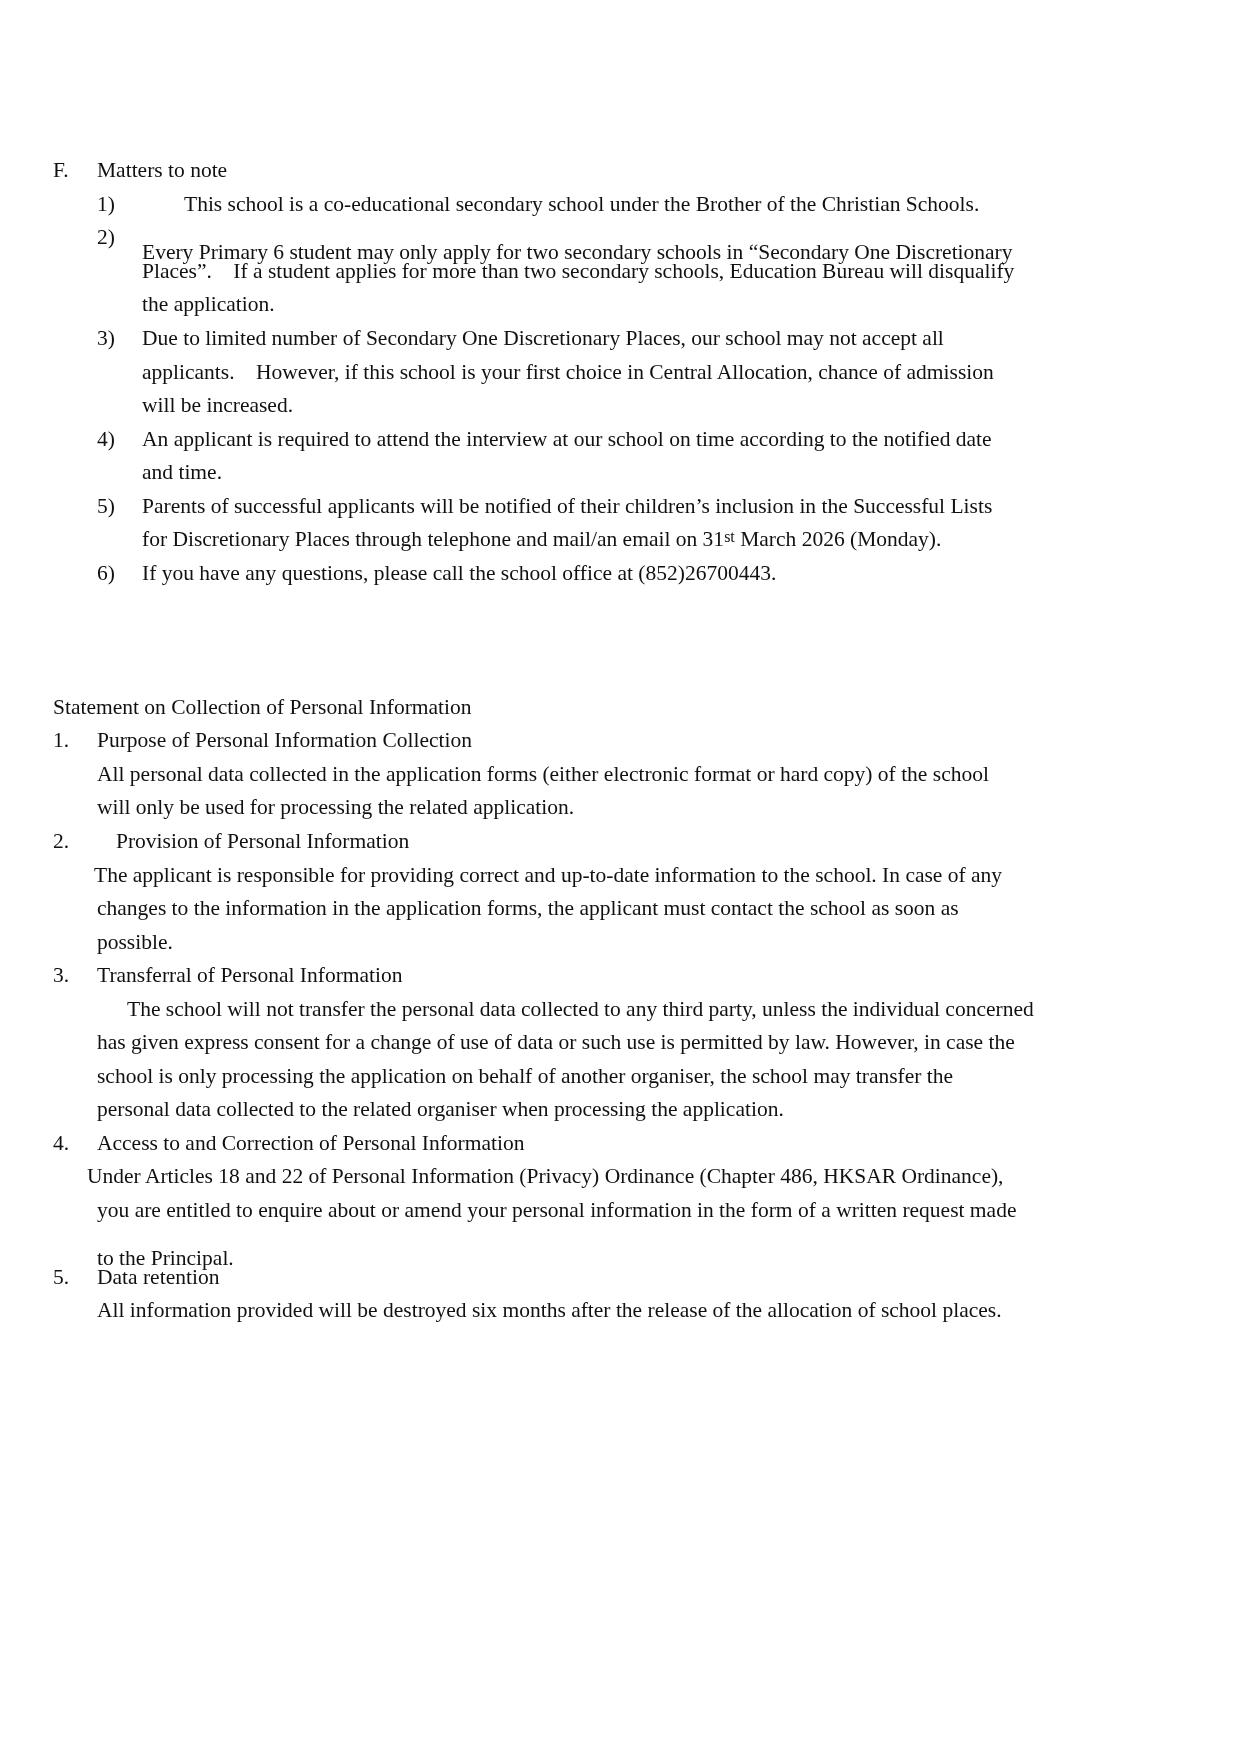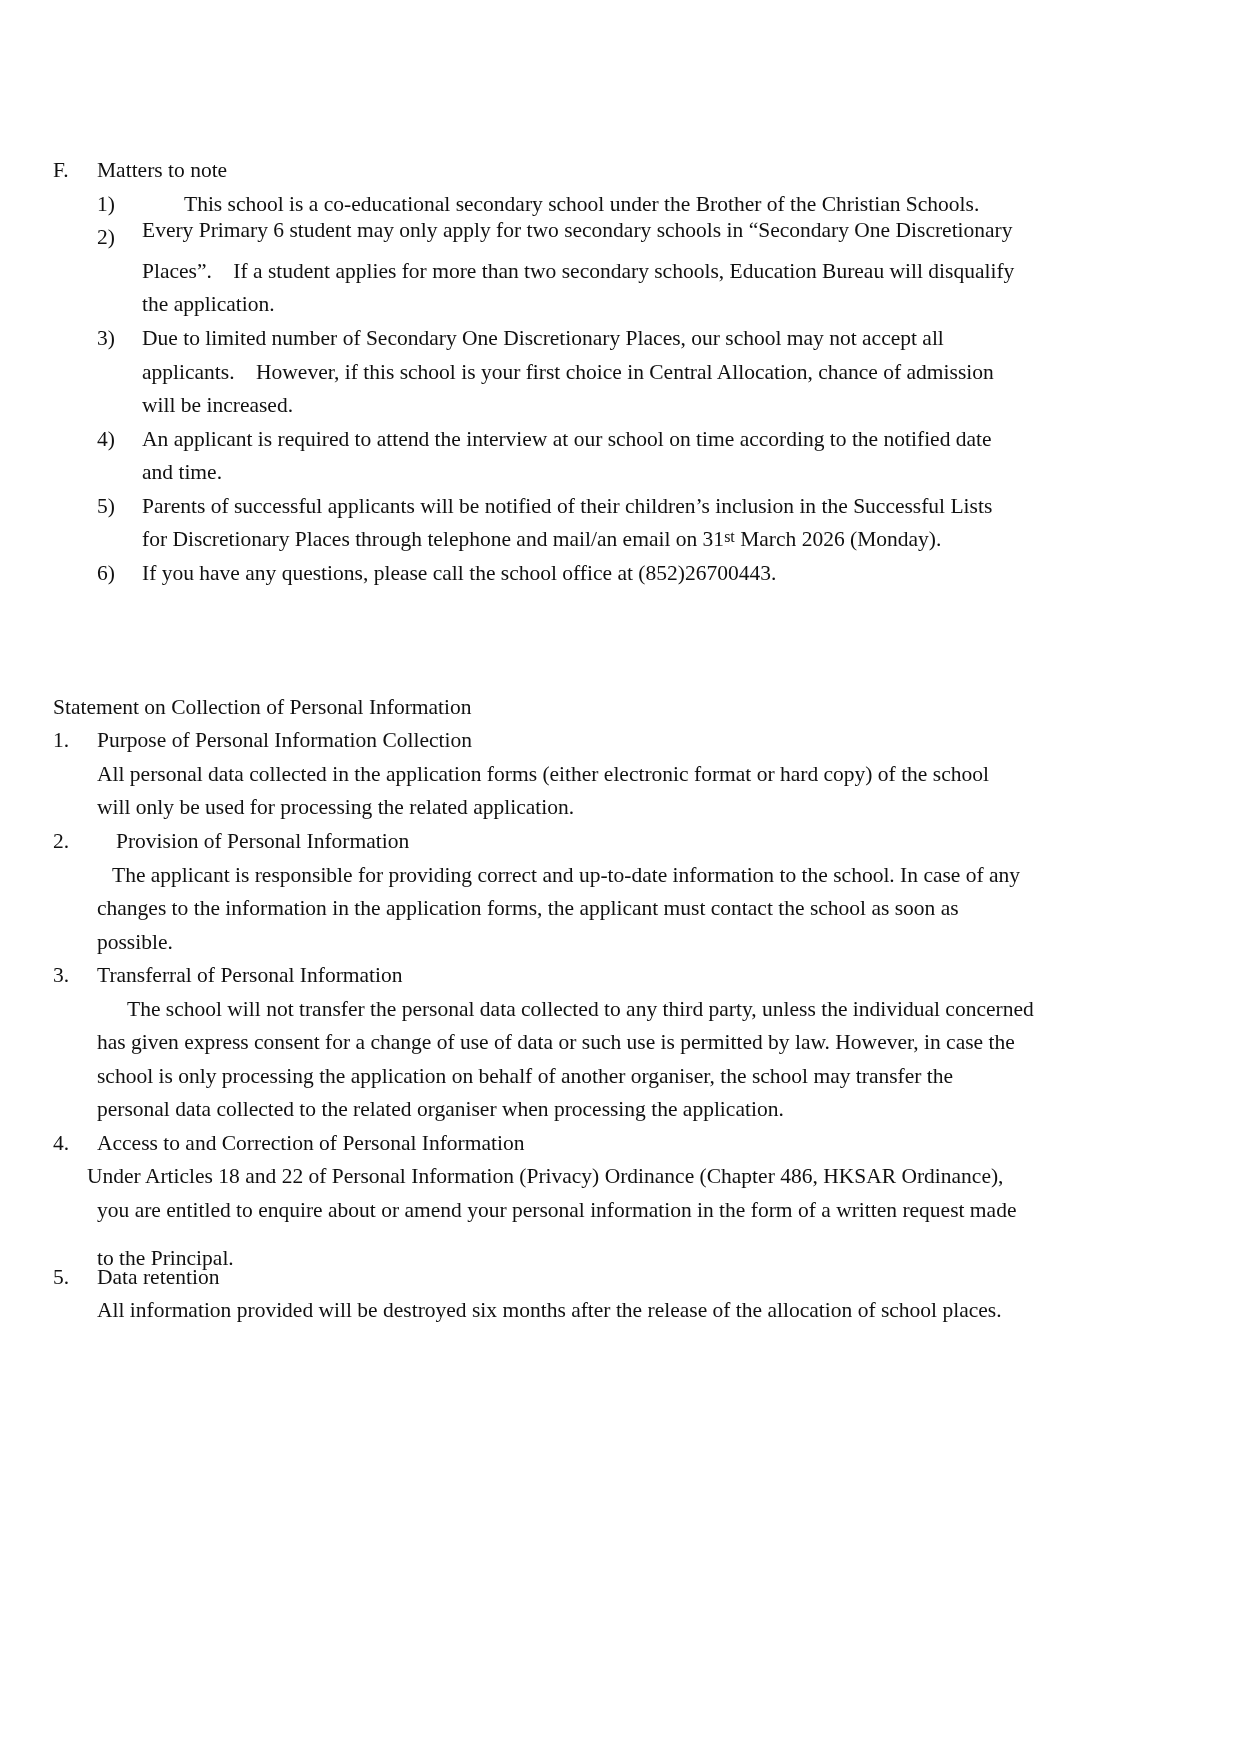--- a/index.html
+++ b/index.html
@@ -22,21 +22,21 @@
     <span class="marker" style="left:53px; top:152px;">F.</span>
     <span class="line" style="left:97px; top:152px;">Matters to note</span>
 
     <div>
       <span class="marker" style="left:97px; top:186px;">1)</span>
       <span class="line" style="left:142px; top:186px;margin-left:42px;">This school is a co-educational secondary school under the Brother of the Christian Schools.</span>
     </div>
 
     <div>
       <span class="marker" style="left:97px; top:219px;">2)</span>
-      <span class="line" style="left:142px; top:212px;">Every Primary 6 student may only apply for two secondary schools in “Secondary One Discretionary</span>
+      <span class="line" style="left:142px; top:234px;">Every Primary 6 student may only apply for two secondary schools in “Secondary One Discretionary</span>
       <span class="line" style="left:142px; top:253px;">Places”.&nbsp;&nbsp;&nbsp; If a student applies for more than two secondary schools, Education Bureau will disqualify</span>
       <span class="line" style="left:142px; top:286px;">the application.</span>
     </div>
 
     <div>
       <span class="marker" style="left:97px; top:320px;">3)</span>
       <span class="line" style="left:142px; top:320px;">Due to limited number of Secondary One Discretionary Places, our school may not accept all</span>
       <span class="line" style="left:142px; top:354px;">applicants.&nbsp;&nbsp;&nbsp; However, if this school is your first choice in Central Allocation, chance of admission</span>
       <span class="line" style="left:142px; top:387px;">will be increased.</span>
     </div>
@@ -65,21 +65,21 @@
     <div>
       <span class="marker" style="left:53px; top:722px;">1.</span>
       <span class="line" style="left:97px; top:722px;">Purpose of Personal Information Collection</span>
       <span class="line" style="left:97px; top:756px;">All personal data collected in the application forms (either electronic format or hard copy) of the school</span>
       <span class="line" style="left:97px; top:789px;">will only be used for processing the related application.</span>
     </div>
 
     <div>
       <span class="marker" style="left:53px; top:823px;">2.</span>
       <span class="line" style="left:97px; top:823px;margin-left:19px;">Provision of Personal Information</span>
-      <span class="line" style="left:112px; top:857px;">The applicant is responsible for providing correct and up-to-date information to the school. In case of any</span>
+      <span class="line" style="left:94px; top:857px;">The applicant is responsible for providing correct and up-to-date information to the school. In case of any</span>
       <span class="line" style="left:97px; top:890px;">changes to the information in the application forms, the applicant must contact the school as soon as</span>
       <span class="line" style="left:97px; top:924px;">possible.</span>
     </div>
 
     <div>
       <span class="marker" style="left:53px; top:957px;">3.</span>
       <span class="line" style="left:97px; top:957px;">Transferral of Personal Information</span>
       <span class="line" style="left:97px; top:991px;margin-left:30px;">The school will not transfer the personal data collected to any third party, unless the individual concerned</span>
       <span class="line" style="left:97px; top:1024px;">has given express consent for a change of use of data or such use is permitted by law. However, in case the</span>
       <span class="line" style="left:97px; top:1058px;">school is only processing the application on behalf of another organiser, the school may transfer the</span>

